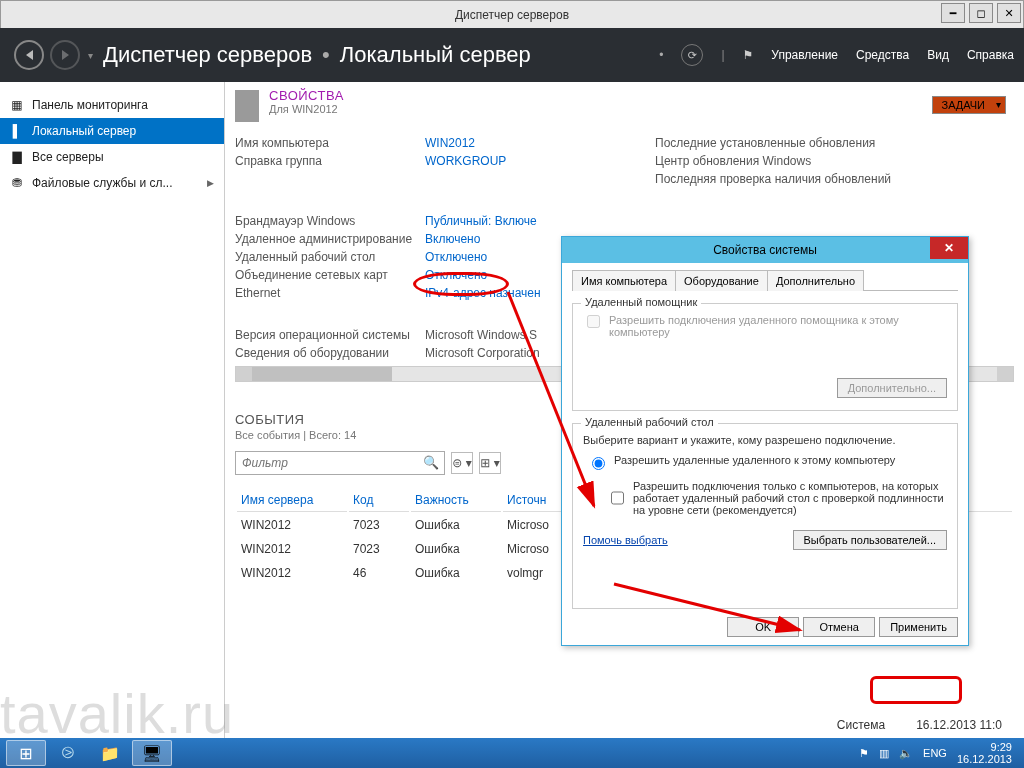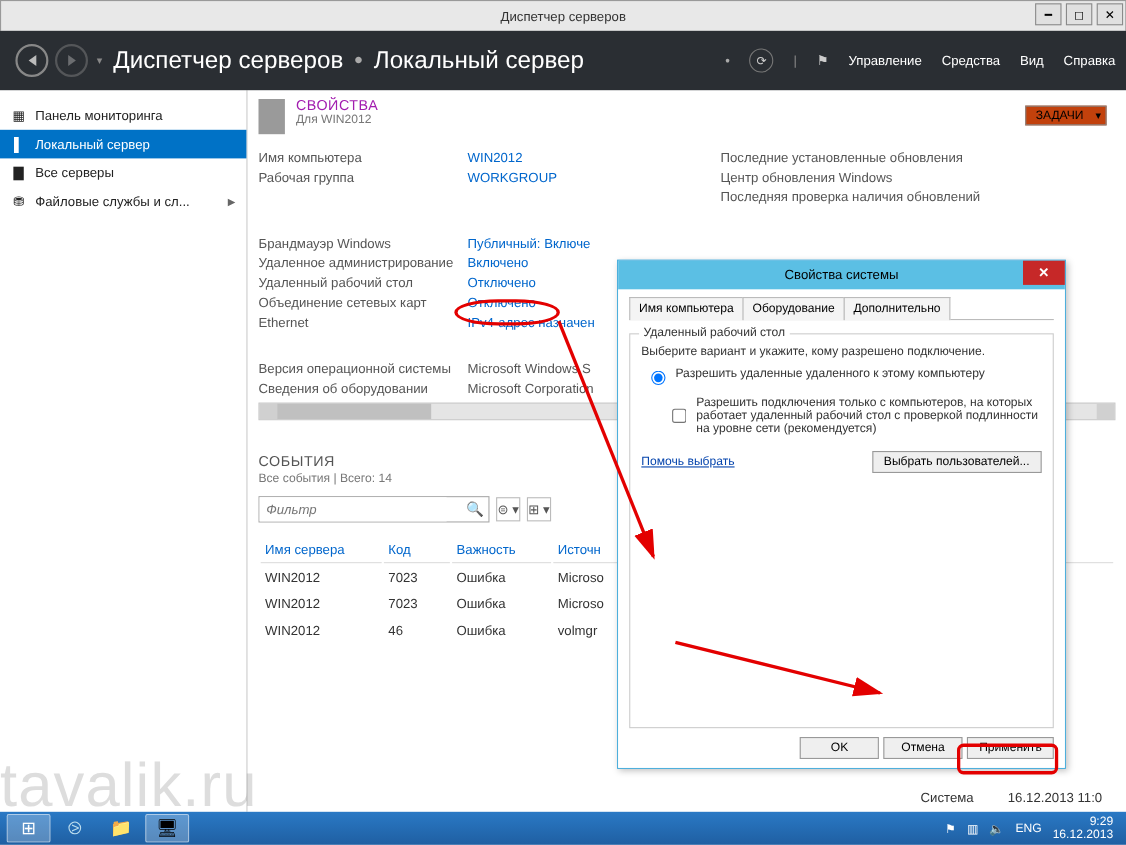--- a/index.html
+++ b/index.html
@@ -62,21 +62,21 @@
 .evtable th { text-align:left; color:#0066cc; font-weight:normal; padding:4px 4px; border-bottom:1px solid #ddd;}
 .evtable td { padding:4px 4px; color:#333; }
 
 
 .redcircle { position:absolute; border:3px solid #e30000; border-radius:50%/60%; pointer-events:none; }
 
 
 .overlay { position:absolute; inset:0; pointer-events:none; z-index:50; }
 
 
-.dialog { position:absolute; left:561px; top:236px; width:408px; height:463px; background:#fff; border:1px solid #3ba7d9; z-index:40; box-shadow: 2px 2px 6px rgba(0,0,0,.25);}
+.dialog { position:absolute; left:561px; top:236px; width:408px; height:410px; background:#fff; border:1px solid #3ba7d9; z-index:40; box-shadow: 2px 2px 6px rgba(0,0,0,.25);}
 .dlg-title { height:26px; background:#5bbfe4; color:#000; font-size:12px; display:flex; align-items:center; justify-content:center; position:relative;}
 .dlg-close { position:absolute; right:0; top:0; width:38px; height:22px; background:#c62828; color:#fff; display:flex; align-items:center; justify-content:center; font-size:12px; font-weight:bold;}
 .dlg-body { padding: 6px 10px 8px 10px; background:#fff; height:calc(100% - 26px); display:flex; flex-direction:column;}
 .tabs { display:flex; font-size:11px; border-bottom:1px solid #bbb; }
 .tab { padding:4px 8px; border:1px solid #bbb; border-bottom:none; background:#f4f4f4; margin-right:-1px; position:relative; top:1px; cursor:pointer;}
 .tab.active { background:#fff; border-bottom:1px solid #fff;}
 .group { border:1px solid #ccc; margin-top:12px; padding:10px 10px 12px 10px; position:relative; font-size:11px; color:#333;}
 .group .legend { position:absolute; top:-8px; left:8px; background:#fff; padding:0 4px; font-size:11px; color:#333;}
 .chk { display:flex; gap:6px; align-items:flex-start; }
 .chk input { margin-top:1px; }
@@ -164,21 +164,21 @@
         <div class="props-sub">Для WIN2012</div>
       </div>
     </div>
     <button class="tasksbtn">ЗАДАЧИ</button>
 
     <div class="propgrid">
       <div class="lbl">Имя компьютера</div>
       <div class="val">WIN2012</div>
       <div class="lbl">Последние установленные обновления</div>
 
-      <div class="lbl">Рабочая группа</div>
+      <div class="lbl">Справка группа</div>
       <div class="val">WORKGROUP</div>
       <div class="lbl">Центр обновления Windows</div>
 
       <div></div>
         <div></div>
       <div class="lbl">Последняя проверка наличия обновлений</div>
 
       <div class="propgap"></div>
 
       <div class="lbl">Брандмауэр Windows</div>
@@ -278,20 +278,30 @@
     <span>Свойства системы</span>
     <div class="dlg-close">✕</div>
   </div>
   <div class="dlg-body">
     <div class="tabs">
       <div class="tab">Имя компьютера</div>
       <div class="tab">Оборудование</div>
       <div class="tab">Дополнительно</div>
     </div>
 
+    <div class="group" style="height:108px;">
+      <span class="legend">Удаленный помощник</span>
+      <label class="chk disabledtxt">
+        <input type="checkbox" disabled="" style="">
+        <span style="max-width:300px;">Разрешить подключения удаленного помощника к этому компьютеру</span>
+      </label>
+      <div style="text-align:right; margin-top:40px;">
+        <button class="dlgbtn disabled">Дополнительно...</button>
+      </div>
+    </div>
 
     <div class="group" style="flex:1;">
       <span class="legend">Удаленный рабочий стол</span>
       <div>Выберите вариант и укажите, кому разрешено подключение.</div>
       <label class="radio-row">
         <input type="radio" name="rd" checked="" style="">
         <span>Разрешить удаленные удаленного к этому компьютеру</span>
       </label>
       <label class="nlacheck">
         <input type="checkbox" style="">

